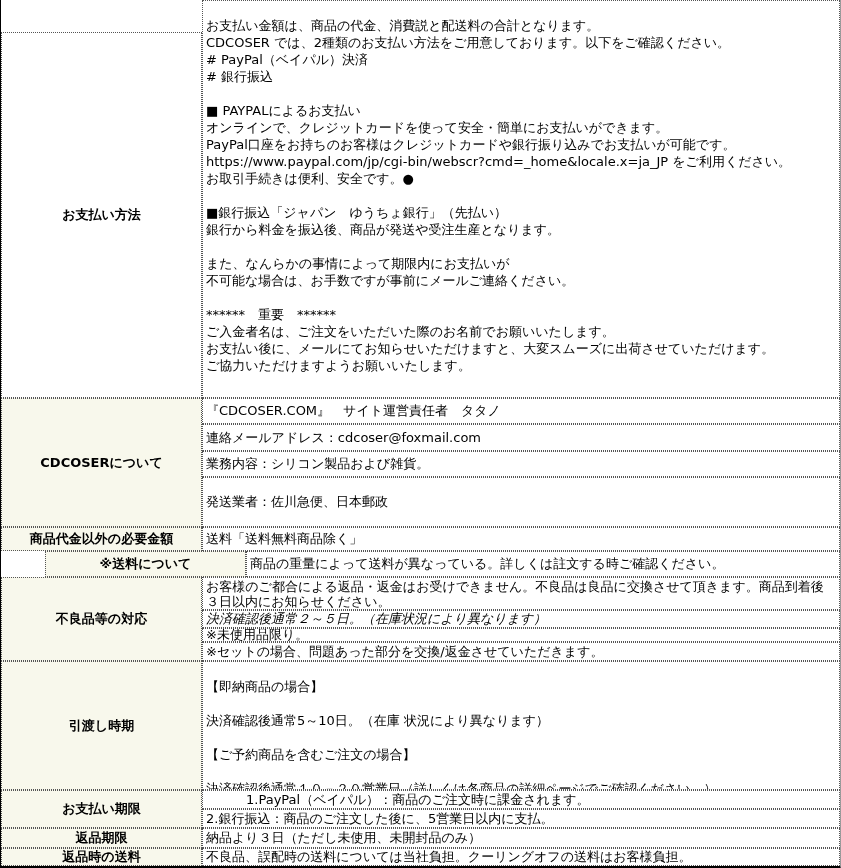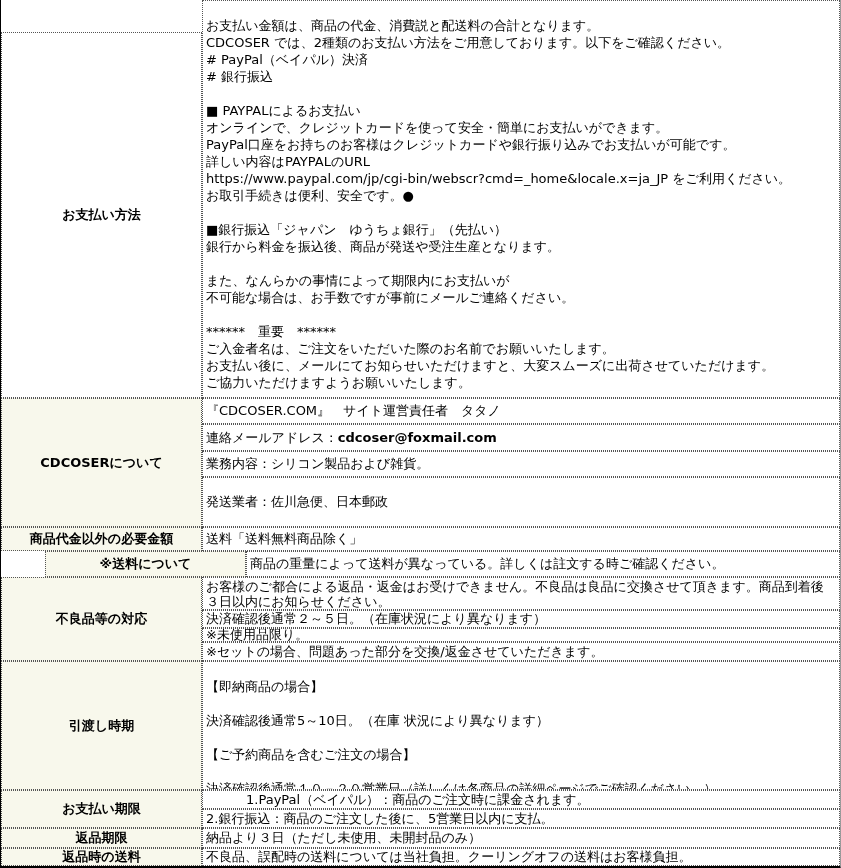--- a/index.html
+++ b/index.html
@@ -56,44 +56,43 @@
   .h24  { height: 24px; }
   .h26  { height: 26px; padding-left: 44px; }
   .h84  { height: 84px; }
   .h38  { height: 38px; }
   .h20  { height: 20px; }
   .h18  { height: 18px; }
   .sh26 { height: 26px; flex: 0 0 26px; }
   .sh27 { height: 27px; flex: 0 0 27px; }
   .sh24g { flex: 1 1 auto; }
   .sh33 { height: 33px; flex: 0 0 33px; }
-  .sh18 { height: 18px; flex: 0 0 18px; }
+  .sh18 { height: 18px; flex: 0 0 18px; font-style: italic; }
   .sh14 { height: 14px; flex: 0 0 14px; }
   .sh19 { height: 19px; flex: 0 0 19px; padding-left: 43px; }
   .shg  { flex: 1 1 auto; }
-  b { font-weight: bold; }
+  b { font-weight: normal; }
 </style>
 </head>
 <body>
 
 <div class="sheet">
 
   <div class="row h398">
     <div class="hdr white">お支払い方法</div>
     <div class="body-col">
       <div class="cell lines grow">
           <div>お支払い金額は、商品の代金、消費説と配送料の合計となります。</div>
           <div>CDCOSER では、2種類のお支払い方法をご用意しております。以下をご確認ください。</div>
           <div># PayPal（ベイパル）決済</div>
           <div># 銀行振込</div>
           <div>&nbsp;</div>
           <div>■ PAYPALによるお支払い</div>
           <div>オンラインで、クレジットカードを使って安全・簡単にお支払いができます。</div>
           <div>PayPal口座をお持ちのお客様はクレジットカードや銀行振り込みでお支払いが可能です。</div>
-          <div>詳しい内容はPAYPALのURL</div>
           <div>https://www.paypal.com/jp/cgi-bin/webscr?cmd=_home&amp;locale.x=ja_JP をご利用ください。</div>
           <div>お取引手続きは便利、安全です。●</div>
           <div>&nbsp;</div>
           <div>■銀行振込「ジャパン　ゆうちょ銀行」（先払い）</div>
           <div>銀行から料金を振込後、商品が発送や受注生産となります。</div>
           <div>&nbsp;</div>
           <div>また、なんらかの事情によって期限内にお支払いが</div>
           <div>不可能な場合は、お手数ですが事前にメールご連絡ください。</div>
           <div>&nbsp;</div>
           <div>******　重要　******</div>

